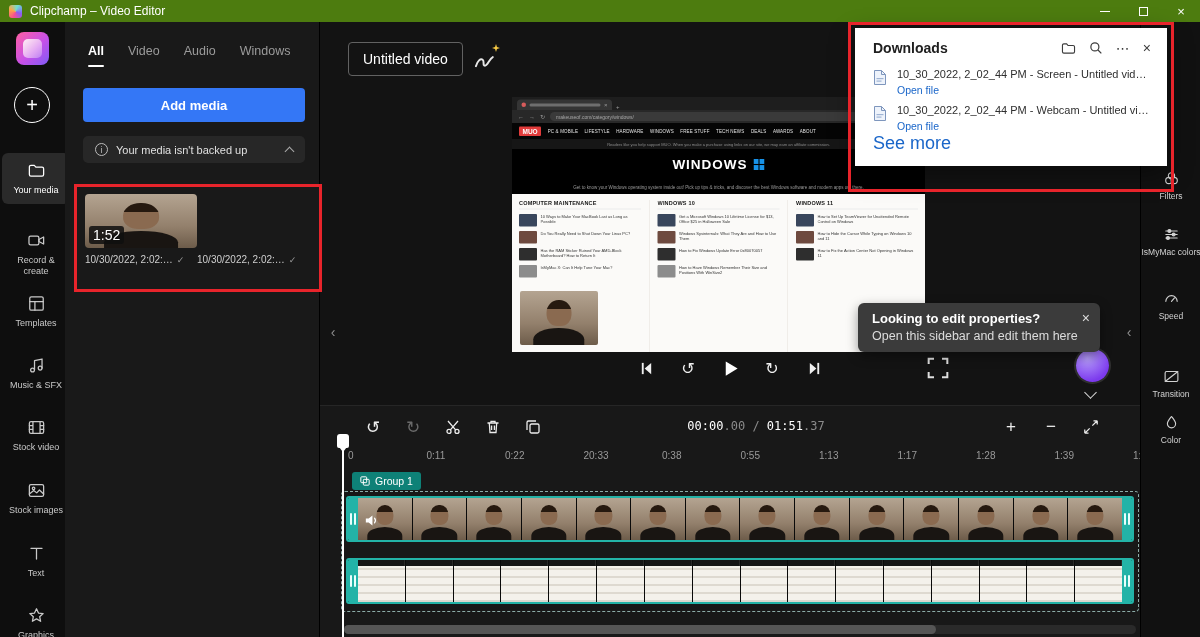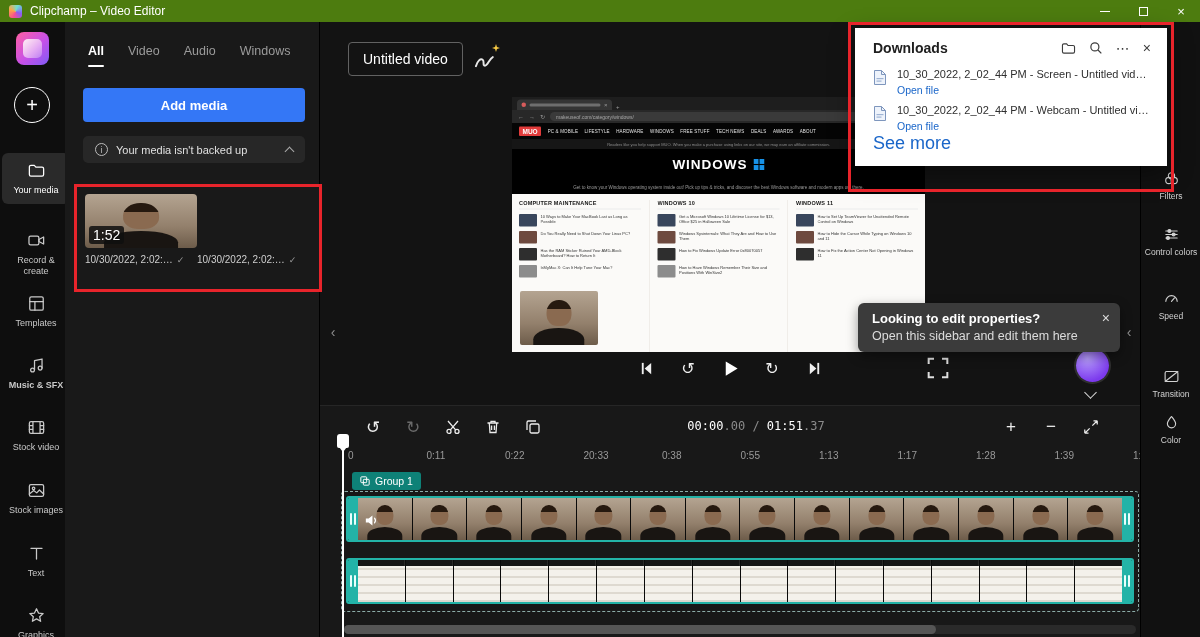--- a/index.html
+++ b/index.html
@@ -131,21 +131,21 @@
 .dl-icons{margin-left:auto;display:flex;gap:13px;color:#3c3c3c;align-items:center}
 .dl-icons span{cursor:pointer;font-size:14px;line-height:1}
 .dl-item{display:flex;padding:6px 14px 0 18px;gap:10px;align-items:flex-start}
 .dl-fileicon{flex:0 0 14px;margin-top:1px}
 .dl-col{min-width:0}
 .dl-name{font-size:11px;color:#2f2f2f;white-space:nowrap;overflow:hidden;text-overflow:ellipsis;max-width:252px}
 .dl-open{display:inline-block;font-size:10.5px;color:#1a66c9;margin-top:3px}
 .dl-seemore{position:absolute;left:18px;bottom:12px;font-size:18px;color:#1a66c9}
 
 
-.props-tip{position:absolute;left:858px;top:303px;width:262px;height:49px;background:#3b3b3b;border-radius:6px;padding:8px 14px;z-index:10;box-shadow:0 4px 12px rgba(0,0,0,.4)}
+.props-tip{position:absolute;left:858px;top:303px;width:242px;height:49px;background:#3b3b3b;border-radius:6px;padding:8px 14px;z-index:10;box-shadow:0 4px 12px rgba(0,0,0,.4)}
 .props-tip .t{font-size:13px;font-weight:bold;color:#fff}
 .props-tip .b{font-size:12.5px;color:#dcdcdc;margin-top:3px}
 .tip-close{position:absolute;right:10px;top:7px;color:#ddd;font-size:14px;cursor:pointer}
 
 
 .redbox{position:absolute;border:3px solid #e8242b;z-index:40;pointer-events:none}
 .redbox.media{left:74px;top:184px;width:248px;height:108px}
 .redbox.dl{left:848px;top:22px;width:326px;height:170px}
 </style>
 </head>
@@ -190,21 +190,21 @@
         </div>
         <div class="side-item" style="top: 264px;">
           <span class="s-ic">
             <svg viewBox="0 0 24 24" fill="none" stroke="currentColor" stroke-width="1.6" stroke-linecap="round" stroke-linejoin="round">
               <rect x="3.5" y="3.5" width="17" height="17" rx="2"></rect>
               <path d="M3.5 9.5h17M10 9.5v11"></path>
             </svg>
           </span>
           <span class="s-lb">Templates</span>
         </div>
-        <div class="side-item" style="top: 326px; font-weight: bold;">
+        <div class="side-item" style="top: 326px;">
           <span class="s-ic">
             <svg viewBox="0 0 24 24" fill="none" stroke="currentColor" stroke-width="1.6" stroke-linecap="round" stroke-linejoin="round">
               <path d="M9.5 17.5V5.8l9.5-2v11.4"></path>
               <circle cx="7" cy="17.6" r="2.4"></circle>
               <circle cx="16.6" cy="15.3" r="2.4"></circle>
             </svg>
           </span>
           <span class="s-lb">Music &amp; SFX</span>
         </div>
         <div class="side-item" style="top: 388px;">
@@ -437,21 +437,21 @@
         </div>
         <div class="rp-item" style="top: 204px;">
           <span class="s-ic">
             <svg viewBox="0 0 24 24" fill="none" stroke="currentColor" stroke-width="1.6" stroke-linecap="round" stroke-linejoin="round">
               <path d="M4 7h16M4 12h16M4 17h16"></path>
               <circle cx="9" cy="7" r="2.1" fill="currentColor"></circle>
               <circle cx="15" cy="12" r="2.1" fill="currentColor"></circle>
               <circle cx="7" cy="17" r="2.1" fill="currentColor"></circle>
             </svg>
           </span>
-          <span class="s-lb">Control colors</span>
+          <span class="s-lb">IsMyMac colors</span>
         </div>
         <div class="rp-item" style="top: 268px;">
           <span class="s-ic">
             <svg viewBox="0 0 24 24" fill="none" stroke="currentColor" stroke-width="1.6" stroke-linecap="round" stroke-linejoin="round">
               <path d="M4 16a8 8 0 1 1 16 0"></path>
               <path d="m12 16 4.2-4.8"></path>
             </svg>
           </span>
           <span class="s-lb">Speed</span>
         </div>

